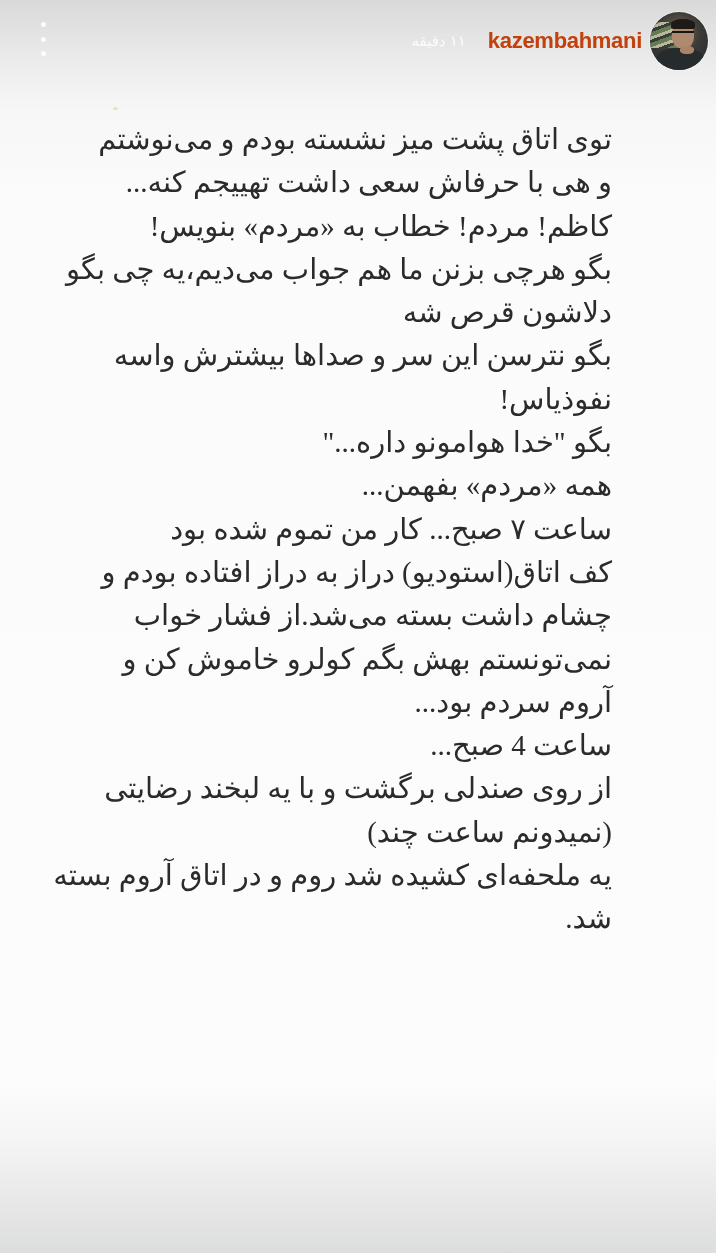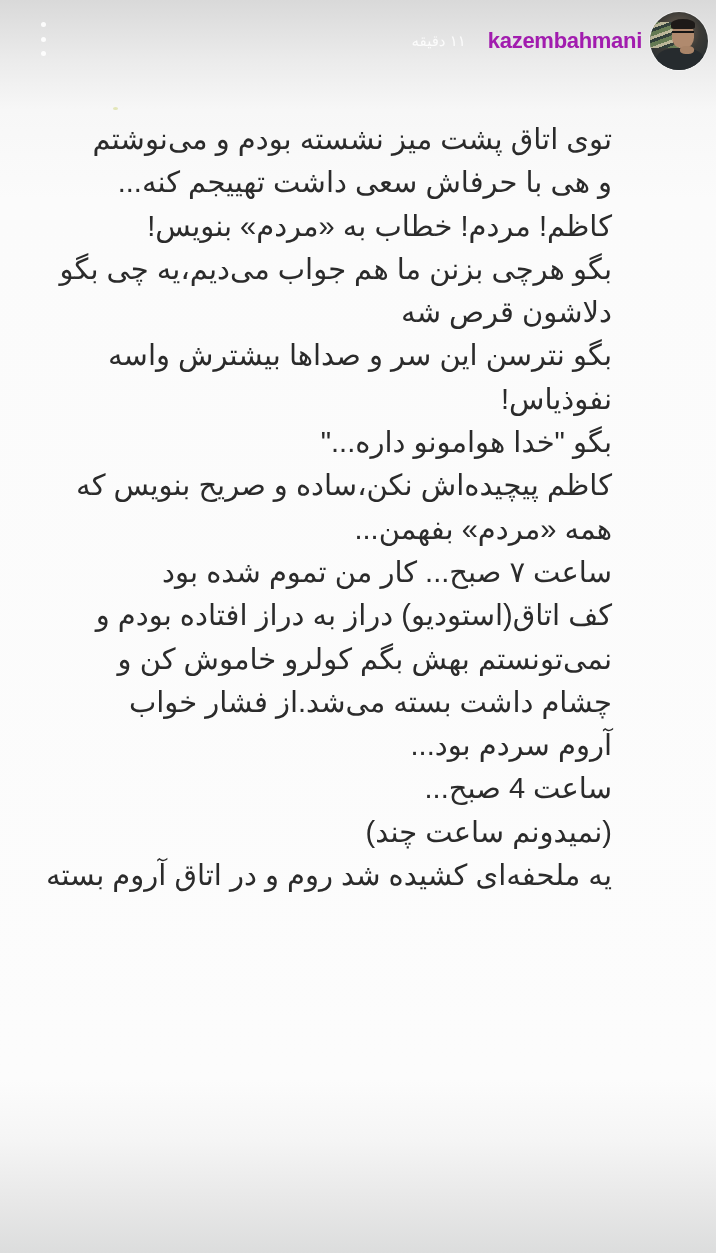--- a/index.html
+++ b/index.html
@@ -105,21 +105,21 @@
       position: absolute;
       left: 30px; top: 34px;
       width: 14px; height: 8px;
       border-radius: 40%;
       background: #a98468;
     }
     .username {
       font-family: "Liberation Sans", sans-serif;
       font-weight: bold;
       font-size: 22px;
-      color: #a21caf;
+      color: #c2410c;
       letter-spacing: -0.3px;
       text-shadow: 0 0 1px rgba(0,0,0,0.05);
     }
     .timestamp {
       font-family: Liberation Sans, sans-serif;
       font-size: 15px;
       color: rgba(255,255,255,0.85);
       margin-right: 14px;
       direction: rtl;
       margin-left: 10px;
@@ -136,21 +136,21 @@
     .story-body {
       position: absolute;
       top: 118px;
       right: 256px;
       left: auto;
       width: 600px;
       direction: rtl;
       text-align: right;
     }
     .story-line {
-      font-family: Liberation Sans, sans-serif;
+      font-family: Liberation Serif, serif;
       font-size: 29px;
       line-height: 43.3px;
       color: #2b2b2b;
       white-space: nowrap;
       margin: 0;
     }
   </style>
 </head>
 <body>
 
@@ -179,23 +179,24 @@
 
 <div class="story-body" style="right:104px; width:600px;">
   <p class="story-line">توی اتاق پشت میز نشسته بودم و می‌نوشتم</p>
   <p class="story-line">و هی با حرفاش سعی داشت تهییجم کنه...</p>
   <p class="story-line">کاظم! مردم! خطاب به «مردم» بنویس!</p>
   <p class="story-line">بگو هرچی بزنن ما هم جواب می‌دیم،یه چی بگو</p>
   <p class="story-line">دلاشون قرص شه</p>
   <p class="story-line">بگو نترسن این سر و صداها بیشترش واسه</p>
   <p class="story-line">نفوذیاس!</p>
   <p class="story-line">بگو "خدا هوامونو داره..."</p>
-  <p class="story-line">کاظم پیچیده‌اش نکن،ساده و صریح بنویس که</p>
   <p class="story-line">همه «مردم» بفهمن...</p>
   <p class="story-line">ساعت ۷ صبح... کار من تموم شده بود</p>
   <p class="story-line">کف اتاق(استودیو) دراز به دراز افتاده بودم و</p>
+  <p class="story-line">چشام داشت بسته می‌شد.از فشار خواب</p>
   <p class="story-line">نمی‌تونستم بهش بگم کولرو خاموش کن و</p>
-  <p class="story-line">چشام داشت بسته می‌شد.از فشار خواب</p>
   <p class="story-line">آروم سردم بود...</p>
   <p class="story-line">ساعت 4 صبح...</p>
+  <p class="story-line">از روی صندلی برگشت و با یه لبخند رضایتی</p>
   <p class="story-line">(نمیدونم ساعت چند)</p>
   <p class="story-line">یه ملحفه‌ای کشیده شد روم و در اتاق آروم بسته</p>
+  <p class="story-line">شد.</p>
 </div>
 
 </body></html>

